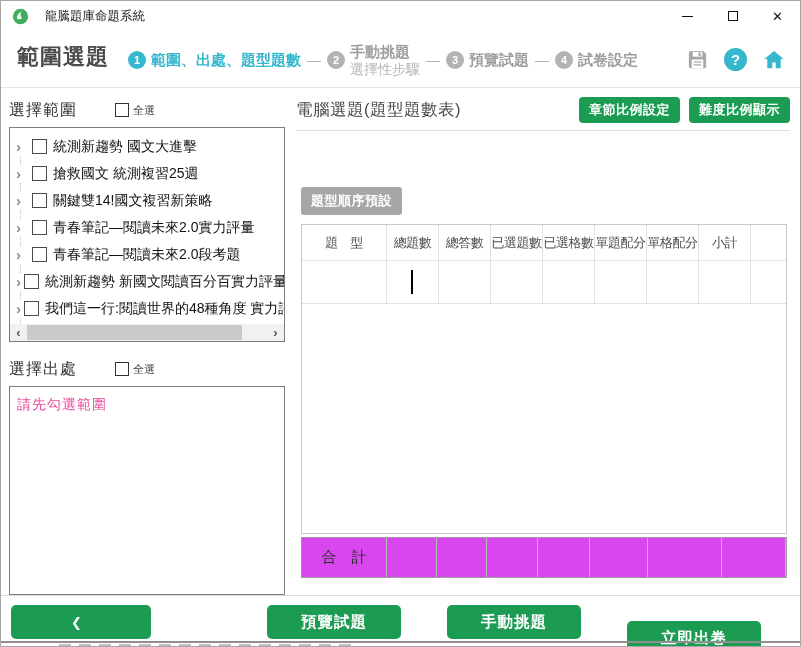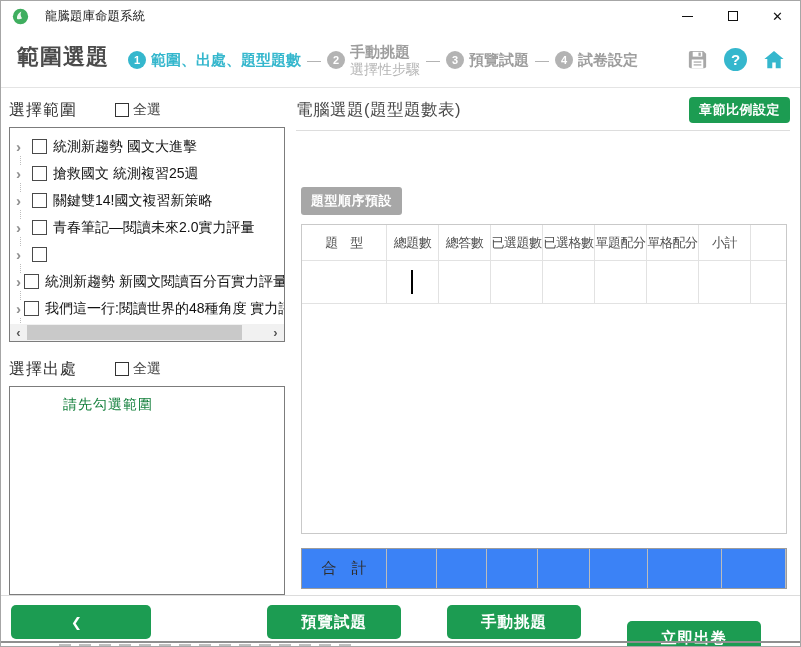--- a/index.html
+++ b/index.html
@@ -32,53 +32,53 @@
   .sep { color:#b3b3b3; font-size:14px; margin:0 6px; }
   .header-icons { position:absolute; right:14px; top:47px; display:flex; align-items:center; gap:15px; }
   .help-circle { width:23px; height:23px; border-radius:50%; background:#35b7cd; color:#fff; font-size:15px; font-weight:bold; display:flex; align-items:center; justify-content:center; }
   .header-divider { position:absolute; top:86px; left:0; right:0; height:1px; background:#e4e4e4; }
   
   .left-panel { position:absolute; left:8px; top:88px; width:276px; }
   .section-head { display:flex; align-items:center; margin-top:8px; height:26px; }
   .section-title { font-size:16px; color:#333; letter-spacing:1px; }
   .selall { display:flex; align-items:center; margin-left:38px; }
   .cb { width:14px; height:14px; border:1.4px solid #333; background:#fff; flex:0 0 14px; }
-  .selall-label { font-size:14px; color:#444; margin-left:4px; }
+  .selall-label { font-size:11px; color:#444; margin-left:4px; }
   .tree-box { margin-top:4px; height:215px; border:1px solid #7c7c7c; position:relative; overflow:hidden; padding-top:5px; background:#fff; }
   .tree-row { display:flex; align-items:center; height:27px; padding-left:6px; position:relative; white-space:nowrap; }
   .chev { width:13px; color:#8f8f8f; font-size:15px; font-weight:bold; line-height:1; position:relative; }
   .chev::after { content:""; position:absolute; left:4px; top:17px; height:9px; border-left:1px dotted #bdbdbd; }
   .tree-cb { width:15px; height:15px; border:1.2px solid #4a4a4a; background:#fff; flex:0 0 15px; margin:0 6px 0 3px; }
   .tree-label { font-size:14px; color:#121212; }
   .hscroll { position:absolute; left:0; right:0; bottom:0; height:17px; background:#f1f1f1; display:flex; align-items:center; }
   .hs-arrow { width:17px; height:17px; display:flex; align-items:center; justify-content:center; font-size:13px; color:#555; font-weight:bold; }
   .hs-right { position:absolute; right:0; }
   .hs-thumb { position:absolute; left:17px; right:42px; top:1px; bottom:1px; background:#c9c9c9; }
   .source-head { margin-top:14px; }
   .source-box { margin-top:4px; height:209px; border:1px solid #7c7c7c; background:#fff; padding:8px 7px; }
-  .placeholder { font-size:14px; color:#15803d; letter-spacing:1px;margin-left:46px; }
+  .placeholder { font-size:14px; color:#ec4899; letter-spacing:1px; }
   
   .right-panel { position:absolute; left:295px; top:88px; width:494px; }
   .rp-head { display:flex; align-items:center; margin-top:7px; height:28px; }
   .rp-title { font-size:16.5px; color:#4a4a4a; letter-spacing:0.5px;text-align:center; }
   .btn-green { background:#1c9c52; color:#fff; border:none; border-radius:4px; font-size:13px; font-weight:bold; height:26px; padding:0 10px; font-family:inherit; letter-spacing:0.5px; }
   .rp-head .btn-green + .btn-green { margin-left:9px; }
   .rp-head .spacer { margin-left:auto; }
   .rp-divider { margin-top:6px; height:1px; background:#dddddd; }
   .type-order-btn { display:inline-block; margin:56px 0 0 5px; background:#a7a7a7; color:#fff; font-size:13px; font-weight:bold; border:none; border-radius:3px; padding:5px 10px; font-family:inherit; letter-spacing:0.5px; }
   .qtable { margin-left:5px; margin-top:9px; width:486px; border:1px solid #c9c9c9; background:#fff; }
   .trow { display:flex; }
   .trow.head { height:36px; border-bottom:1px solid #e2e2e2; }
   .trow.data { height:43px; border-bottom:1px solid #e2e2e2; }
   .tcell { border-right:1px solid #e2e2e2; display:flex; align-items:center; justify-content:center; font-size:13px; color:#4f4f4f; letter-spacing:-0.5px; overflow:hidden; }
   .tcell:last-child { border-right:none; }
   .c0 { width:85px; } .cn { width:52px; } .c8 { flex:1; }
   .tbody-empty { height:229px; }
   .caret { width:1.5px; height:24px; background:#000; margin-left:24px; }
-  .totals { margin-left:5px; margin-top:14px; width:486px; height:41px; border:1px solid #9c9c9c; background:#3b82f6; display:flex; }
+  .totals { margin-left:5px; margin-top:3px; width:486px; height:41px; border:1px solid #9c9c9c; background:#d946ef; display:flex; }
   .totals .tcell { border-right:1px solid #bcbcbc; }
   .total-label { font-size:15px; color:#2e2e2e; letter-spacing:0; }
   
   .footer-divider { position:absolute; top:594px; left:0; right:0; height:1px; background:#dcdcdc; }
   .fbtn { position:absolute; top:604px; height:34px; background:#1c9c52; color:#fff; border:none; border-radius:5px; font-size:15.5px; font-weight:bold; font-family:inherit; display:flex; align-items:center; justify-content:center; letter-spacing:1px; }
   .fbtn .bchev { font-size:13px; margin-right:8px; font-weight:bold; }
   .btn-back { left:10px; width:140px; }
   .btn-preview { left:266px; width:134px; }
   .btn-manual { left:446px; width:134px; }
   .btn-export { left:626px; width:134px;margin-top:16px; }
@@ -180,20 +180,21 @@
       <span class="tree-label">關鍵雙14!國文複習新策略</span>
     </div>
     <div class="tree-row">
       <span class="chev">›</span>
       <span class="tree-cb"></span>
       <span class="tree-label">青春筆記—閱讀未來2.0實力評量</span>
     </div>
     <div class="tree-row">
       <span class="chev">›</span>
       <span class="tree-cb"></span>
+      <span class="tree-label">青春筆記—閱讀未來2.0段考題</span>
     </div>
     <div class="tree-row">
       <span class="chev">›</span>
       <span class="tree-cb"></span>
       <span class="tree-label">統測新趨勢 新國文閱讀百分百實力評量</span>
     </div>
     <div class="tree-row">
       <span class="chev">›</span>
       <span class="tree-cb"></span>
       <span class="tree-label">我們這一行:閱讀世界的48種角度 實力評量</span>
@@ -217,20 +218,21 @@
     <span class="placeholder">請先勾選範圍</span>
   </div>
 </div>
 
 <div class="right-panel">
 
   <div class="rp-head">
     <span class="rp-title">電腦選題(題型題數表)</span>
     <span class="spacer"></span>
     <button class="btn-green">章節比例設定</button>
+    <button class="btn-green">難度比例顯示</button>
   </div>
   <div class="rp-divider"></div>
 
   <button class="type-order-btn">題型順序預設</button>
 
   <div class="qtable">
     <div class="trow head">
       <div class="tcell c0">題　型</div>
       <div class="tcell cn">總題數</div>
       <div class="tcell cn">總答數</div>

